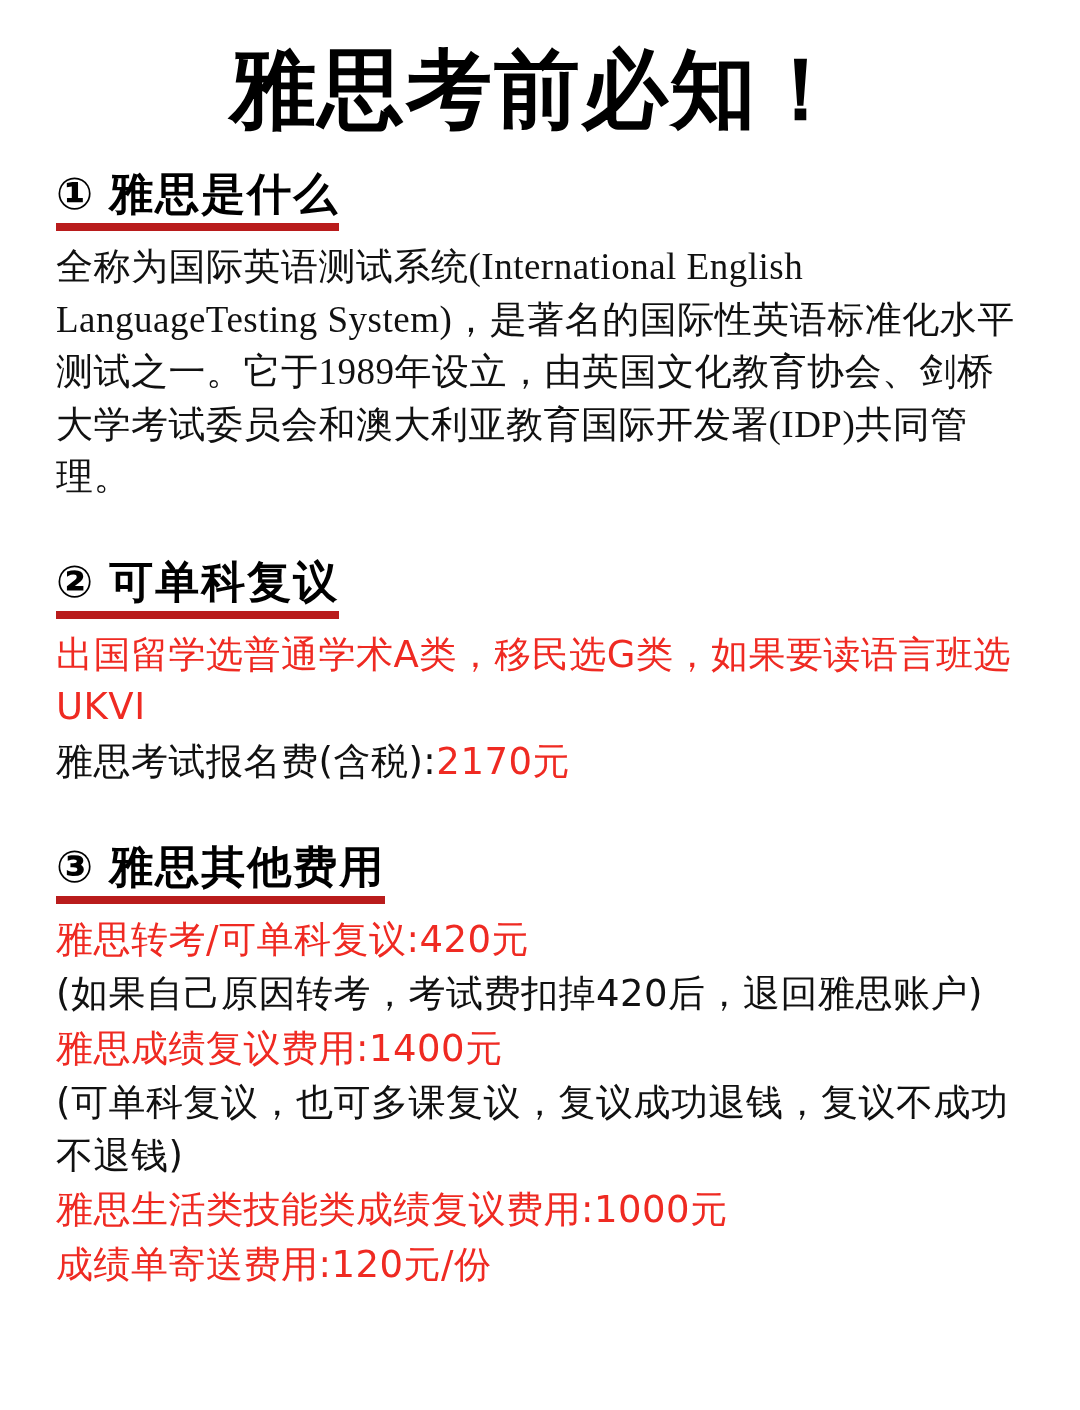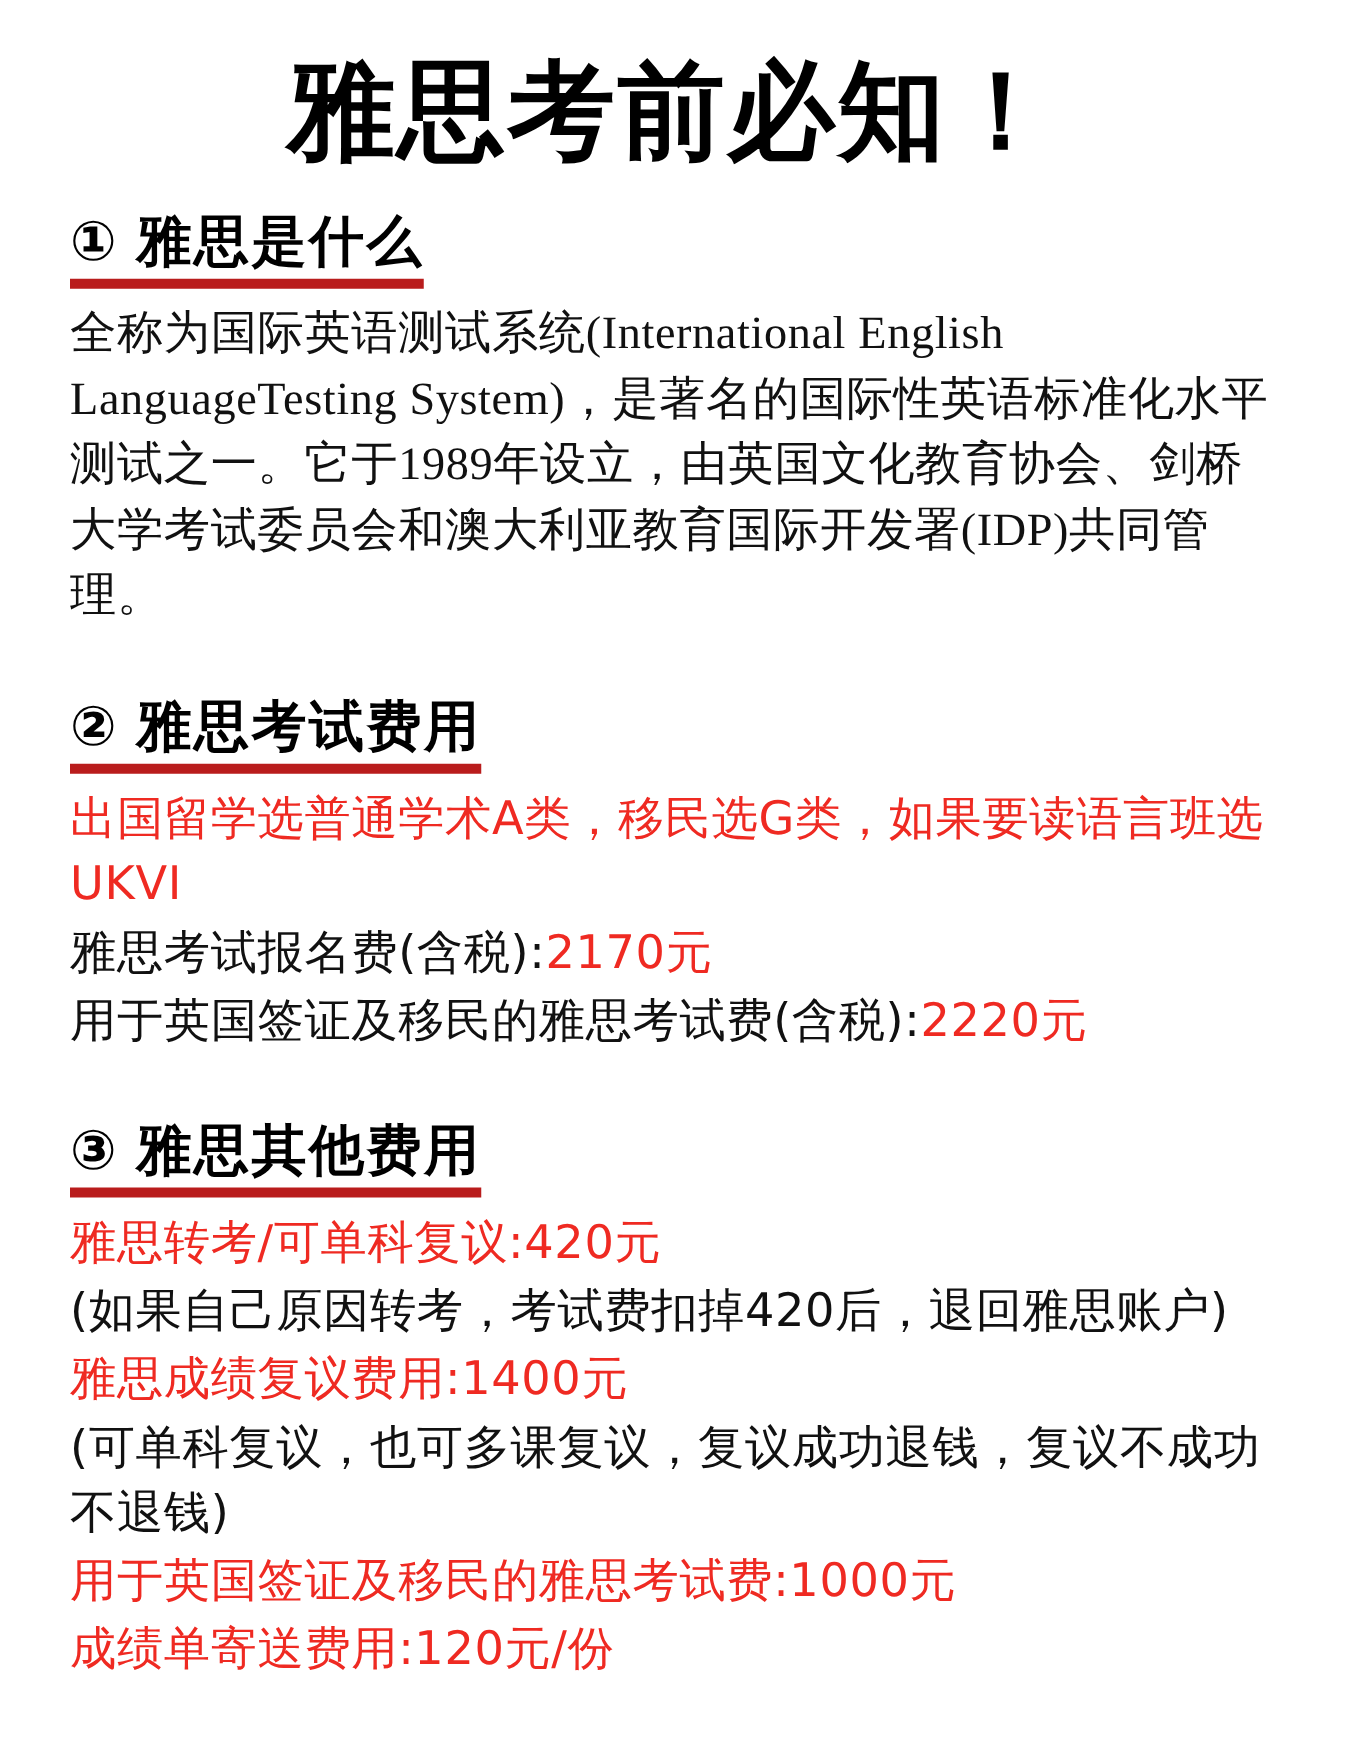--- a/index.html
+++ b/index.html
@@ -78,31 +78,28 @@
     <div class="section-heading">
       <span class="num">①</span><span>雅思是什么</span>
     </div>
     <div class="body-text">全称为国际英语测试系统(International English LanguageTesting System)，是著名的国际性英语标准化水平测试之一。它于1989年设立，由英国文化教育协会、剑桥大学考试委员会和澳大利亚教育国际开发署(IDP)共同管理。</div>
   </div>
 
   <div class="gap-med"></div>
 
   <div class="section sec2">
     <div class="section-heading">
-      <span class="num">②</span><span>雅思考试费用</span>
+      <span class="num">②</span><span>可单科复议</span>
     </div>
 
     <div class="line">
       <span class="red">出国留学选普通学术A类，移民选G类，如果要读语言班选UKVI</span>
     </div>
     <div class="line">
       <span>雅思考试报名费(含税):</span><span class="red">2170元</span>
-    </div>
-    <div class="line">
-      <span>用于英国签证及移民的雅思考试费(含税):</span><span class="red">2220元</span>
     </div>
   </div>
 
   <div class="gap-med"></div>
 
   <div class="section sec3">
     <div class="section-heading">
       <span class="num">③</span><span>雅思其他费用</span>
     </div>
 
@@ -112,20 +109,20 @@
     <div class="line">
       <span>(如果自己原因转考，考试费扣掉420后，退回雅思账户)</span>
     </div>
     <div class="line">
       <span class="red">雅思成绩复议费用:1400元</span>
     </div>
     <div class="line">
       <span>(可单科复议，也可多课复议，复议成功退钱，复议不成功不退钱)</span>
     </div>
     <div class="line">
-      <span class="red">用于英国签证及移民的雅思考试费:1000元</span>
+      <span class="red">雅思生活类技能类成绩复议费用:1000元</span>
     </div>
     <div class="line">
       <span class="red">成绩单寄送费用:120元/份</span>
     </div>
   </div>
 
 </div>
 
 </body></html>

